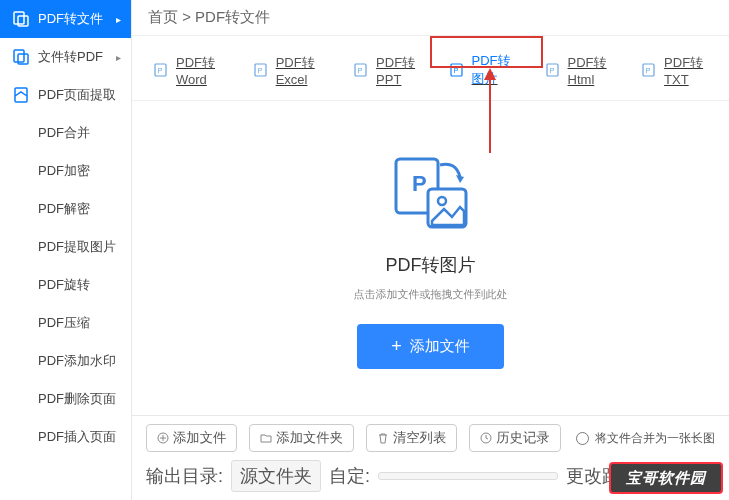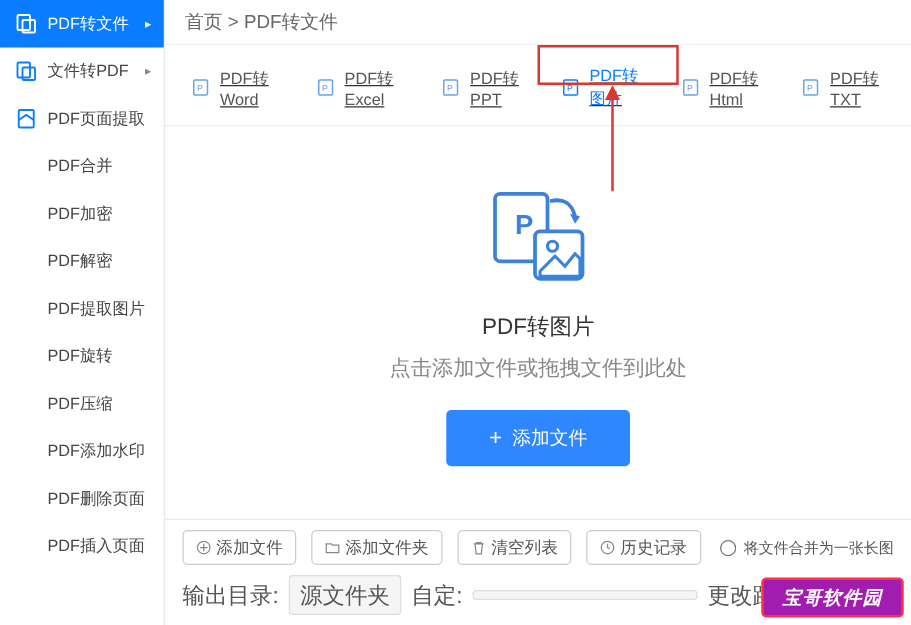--- a/index.html
+++ b/index.html
@@ -15,33 +15,33 @@
 .breadcrumb { padding: 8px 16px; font-size: 15px; color: #666; border-bottom: 1px solid #eee; }
 .tabs { display: flex; gap: 22px; padding: 10px 18px 0 18px; border-bottom: 1px solid #eee; text-decoration: underline; }
 .tab { display: flex; align-items: center; gap: 6px; padding: 6px 4px 12px 4px; cursor: pointer; color: #555; position: relative; }
 .tab .ticon { width: 16px; height: 16px; display: inline-flex; }
 .tab.highlighted { color: #0a7cff; }
 .tab-highlight-box { position: absolute; border: 2px solid #d93930; top: 36px; left: 430px; width: 113px; height: 32px; pointer-events: none; }
 .annotation-arrow { position: absolute; top: 68px; left: 480px; pointer-events: none; }
 .content { flex: 1; display: flex; flex-direction: column; align-items: center; justify-content: center; }
 .hero-icon { width: 90px; height: 90px; margin-bottom: 16px; }
 .hero-title { font-size: 18px; color: #333; margin-bottom: 10px; }
-.hero-sub { font-size: 17px; color: #888; margin-bottom: 22px; }
+.hero-sub { font-size: 11px; color: #888; margin-bottom: 22px; }
 .add-btn { background: #2f87ff; color: #fff; border: none; padding: 12px 34px; font-size: 15px; border-radius: 4px; cursor: pointer; display: flex; align-items: center; gap: 8px; }
 .add-btn .plus { font-size: 18px; }
 .bottom-bar { border-top: 1px solid #e8e8e8; padding: 8px 14px; font-size: 12px; color: #555; }
 .bottom-row { display: flex; align-items: center; gap: 12px; margin-bottom: 8px; }
 .mini-btn { display: flex; align-items: center; gap: 4px; border: 1px solid #ccc; border-radius: 4px; padding: 4px 10px; cursor: pointer; background: #fff; color: #555; }
 .mini-btn .mi { width: 12px; height: 12px; display: inline-flex; }
 .merge-opt { margin-left: auto; display: flex; align-items: center; gap: 6px; }
 .merge-opt input { accent-color: #999; }
 .output-row { display: flex; align-items: center; gap: 8px; font-size: 18px; color: #555; }
 .output-row .field { background: #f5f5f5; border: 1px solid #ddd; padding: 3px 8px; border-radius: 3px; min-width: 60px; }
 .output-row .field.path { min-width: 180px; }
-.watermark { position: absolute; right: 6px; bottom: 6px; width: 114px; height: 32px; background: #a21caf; border: 2px solid #ff3040; border-radius: 4px; display: flex; align-items: center; justify-content: center; color: #fff; font-size: 15px; font-weight: bold; font-style: italic; letter-spacing: 1px; pointer-events: none; }
+.watermark { position: absolute; right: 6px; bottom: 6px; width: 114px; height: 32px; background: #404040; border: 2px solid #ff3040; border-radius: 4px; display: flex; align-items: center; justify-content: center; color: #fff; font-size: 15px; font-weight: bold; font-style: italic; letter-spacing: 1px; pointer-events: none; }
 svg { display: block; }
 </style>
 </head>
 <body>
 
 <div class="app">
   <div class="sidebar">
     <div class="sidebar-item active">
       <span class="icon">
         <svg viewBox="0 0 18 18">

